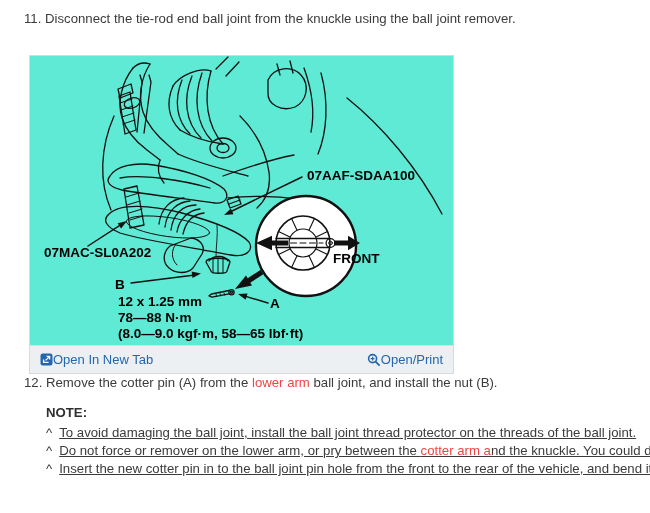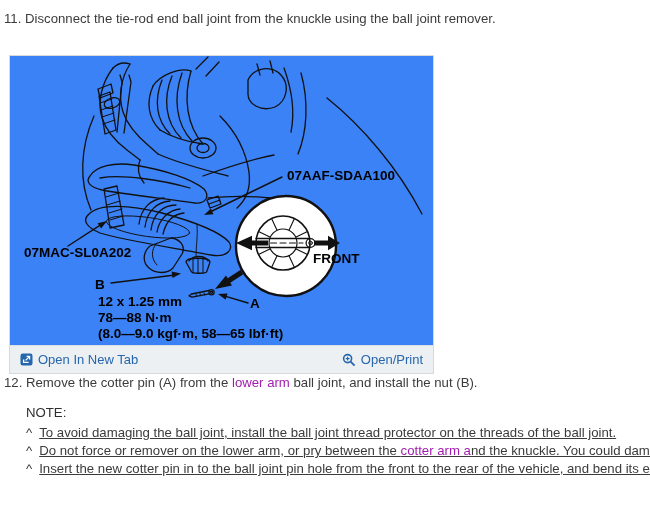--- a/index.html
+++ b/index.html
@@ -1,26 +1,26 @@
 <!DOCTYPE html>
 <html><head>
 <meta charset="utf-8">
 <style>
   html,body { margin:0; padding:0; background:#fff; }
   body { font-family:"Liberation Sans",sans-serif; color:#3b3b3b; font-size:13.2px; }
-  .page { width:650px; height:496px; position:relative; box-sizing:border-box; padding:10px 0 0 4px; overflow:hidden; }
+  .page { width:650px; height:496px; position:relative; box-sizing:border-box; padding:10px 0 0 24px; overflow:hidden; }
   p.step { margin:0; line-height:17px; }
   .figure { width:425px; box-sizing:border-box; border:1px solid #d9d9d9; margin:28px 0 0 5px; background:#fff; }
-  .fig-canvas { width:423px; height:289px; background:#3b82f6;text-align:right; }
+  .fig-canvas { width:423px; height:289px; background:#5eead4;text-align:right; }
   .fig-toolbar { height:28px; background:#edf0f3; border-top:1px solid #dcdfe2; display:flex; justify-content:space-between; align-items:center; padding:0 10px; box-sizing:border-box; font-size:13px; }
-  a.bar-link { color:#2566ad; text-decoration:none; cursor:pointer; display:inline-flex; align-items:center; gap:5px; }
-  a.inline-link { color:#a21caf; text-decoration:none; cursor:pointer; }
+  a.bar-link { color:#2566ad; text-decoration:none; cursor:pointer; display:inline-flex; align-items:center; }
+  a.inline-link { color:#ef4444; text-decoration:none; cursor:pointer; }
   .step12 { margin:17px 0 0 0; }
   .note-block { margin:13px 0 0 22px; }
-  .note-heading { font-weight:normal; color:#2f2f2f; margin:0 0 3px 0; line-height:17px; }
+  .note-heading { font-weight:bold; color:#2f2f2f; margin:0 0 3px 0; line-height:17px; }
   .note-item { line-height:18px; white-space:nowrap;text-decoration:underline; }
   .bullet { display:inline-block; margin-right:7px; }
   .lbl { font-family:"Liberation Sans",sans-serif; font-weight:bold; font-size:13.5px; fill:#000; }
   .draw path, .draw ellipse, .draw circle { vector-effect:non-scaling-stroke; }
 </style>
 </head>
 <body>
 
 <div class="page">
 

